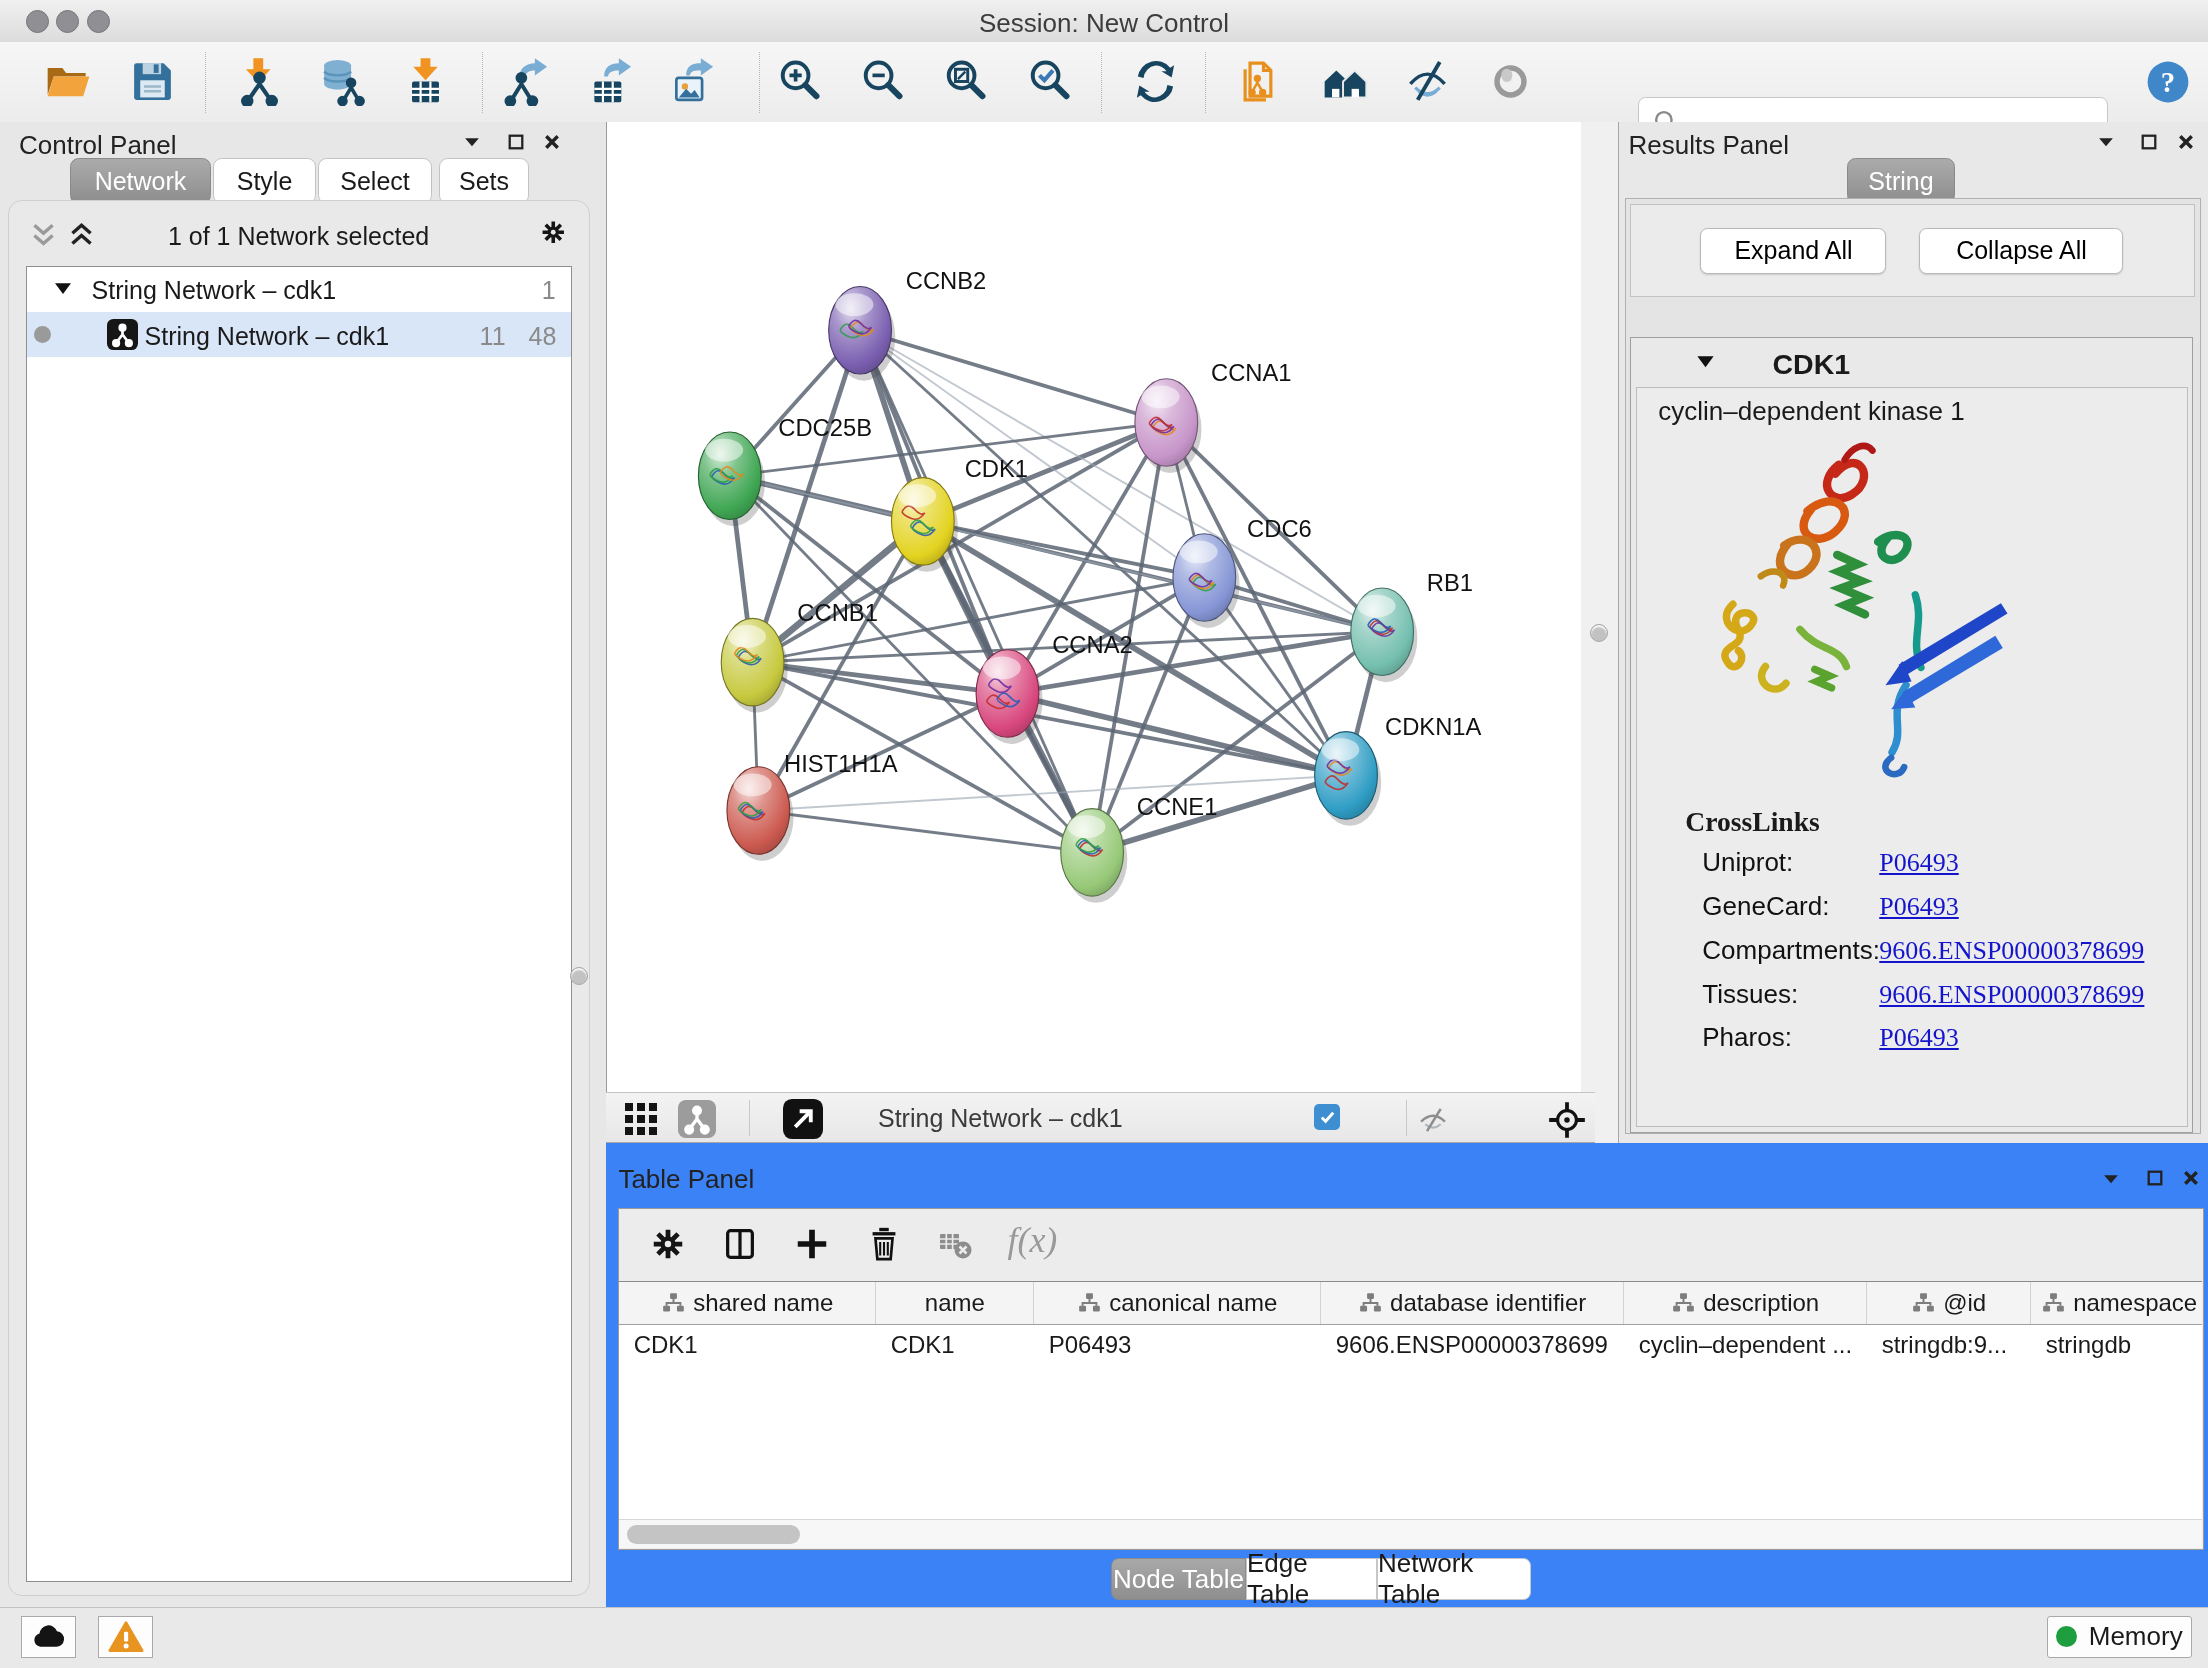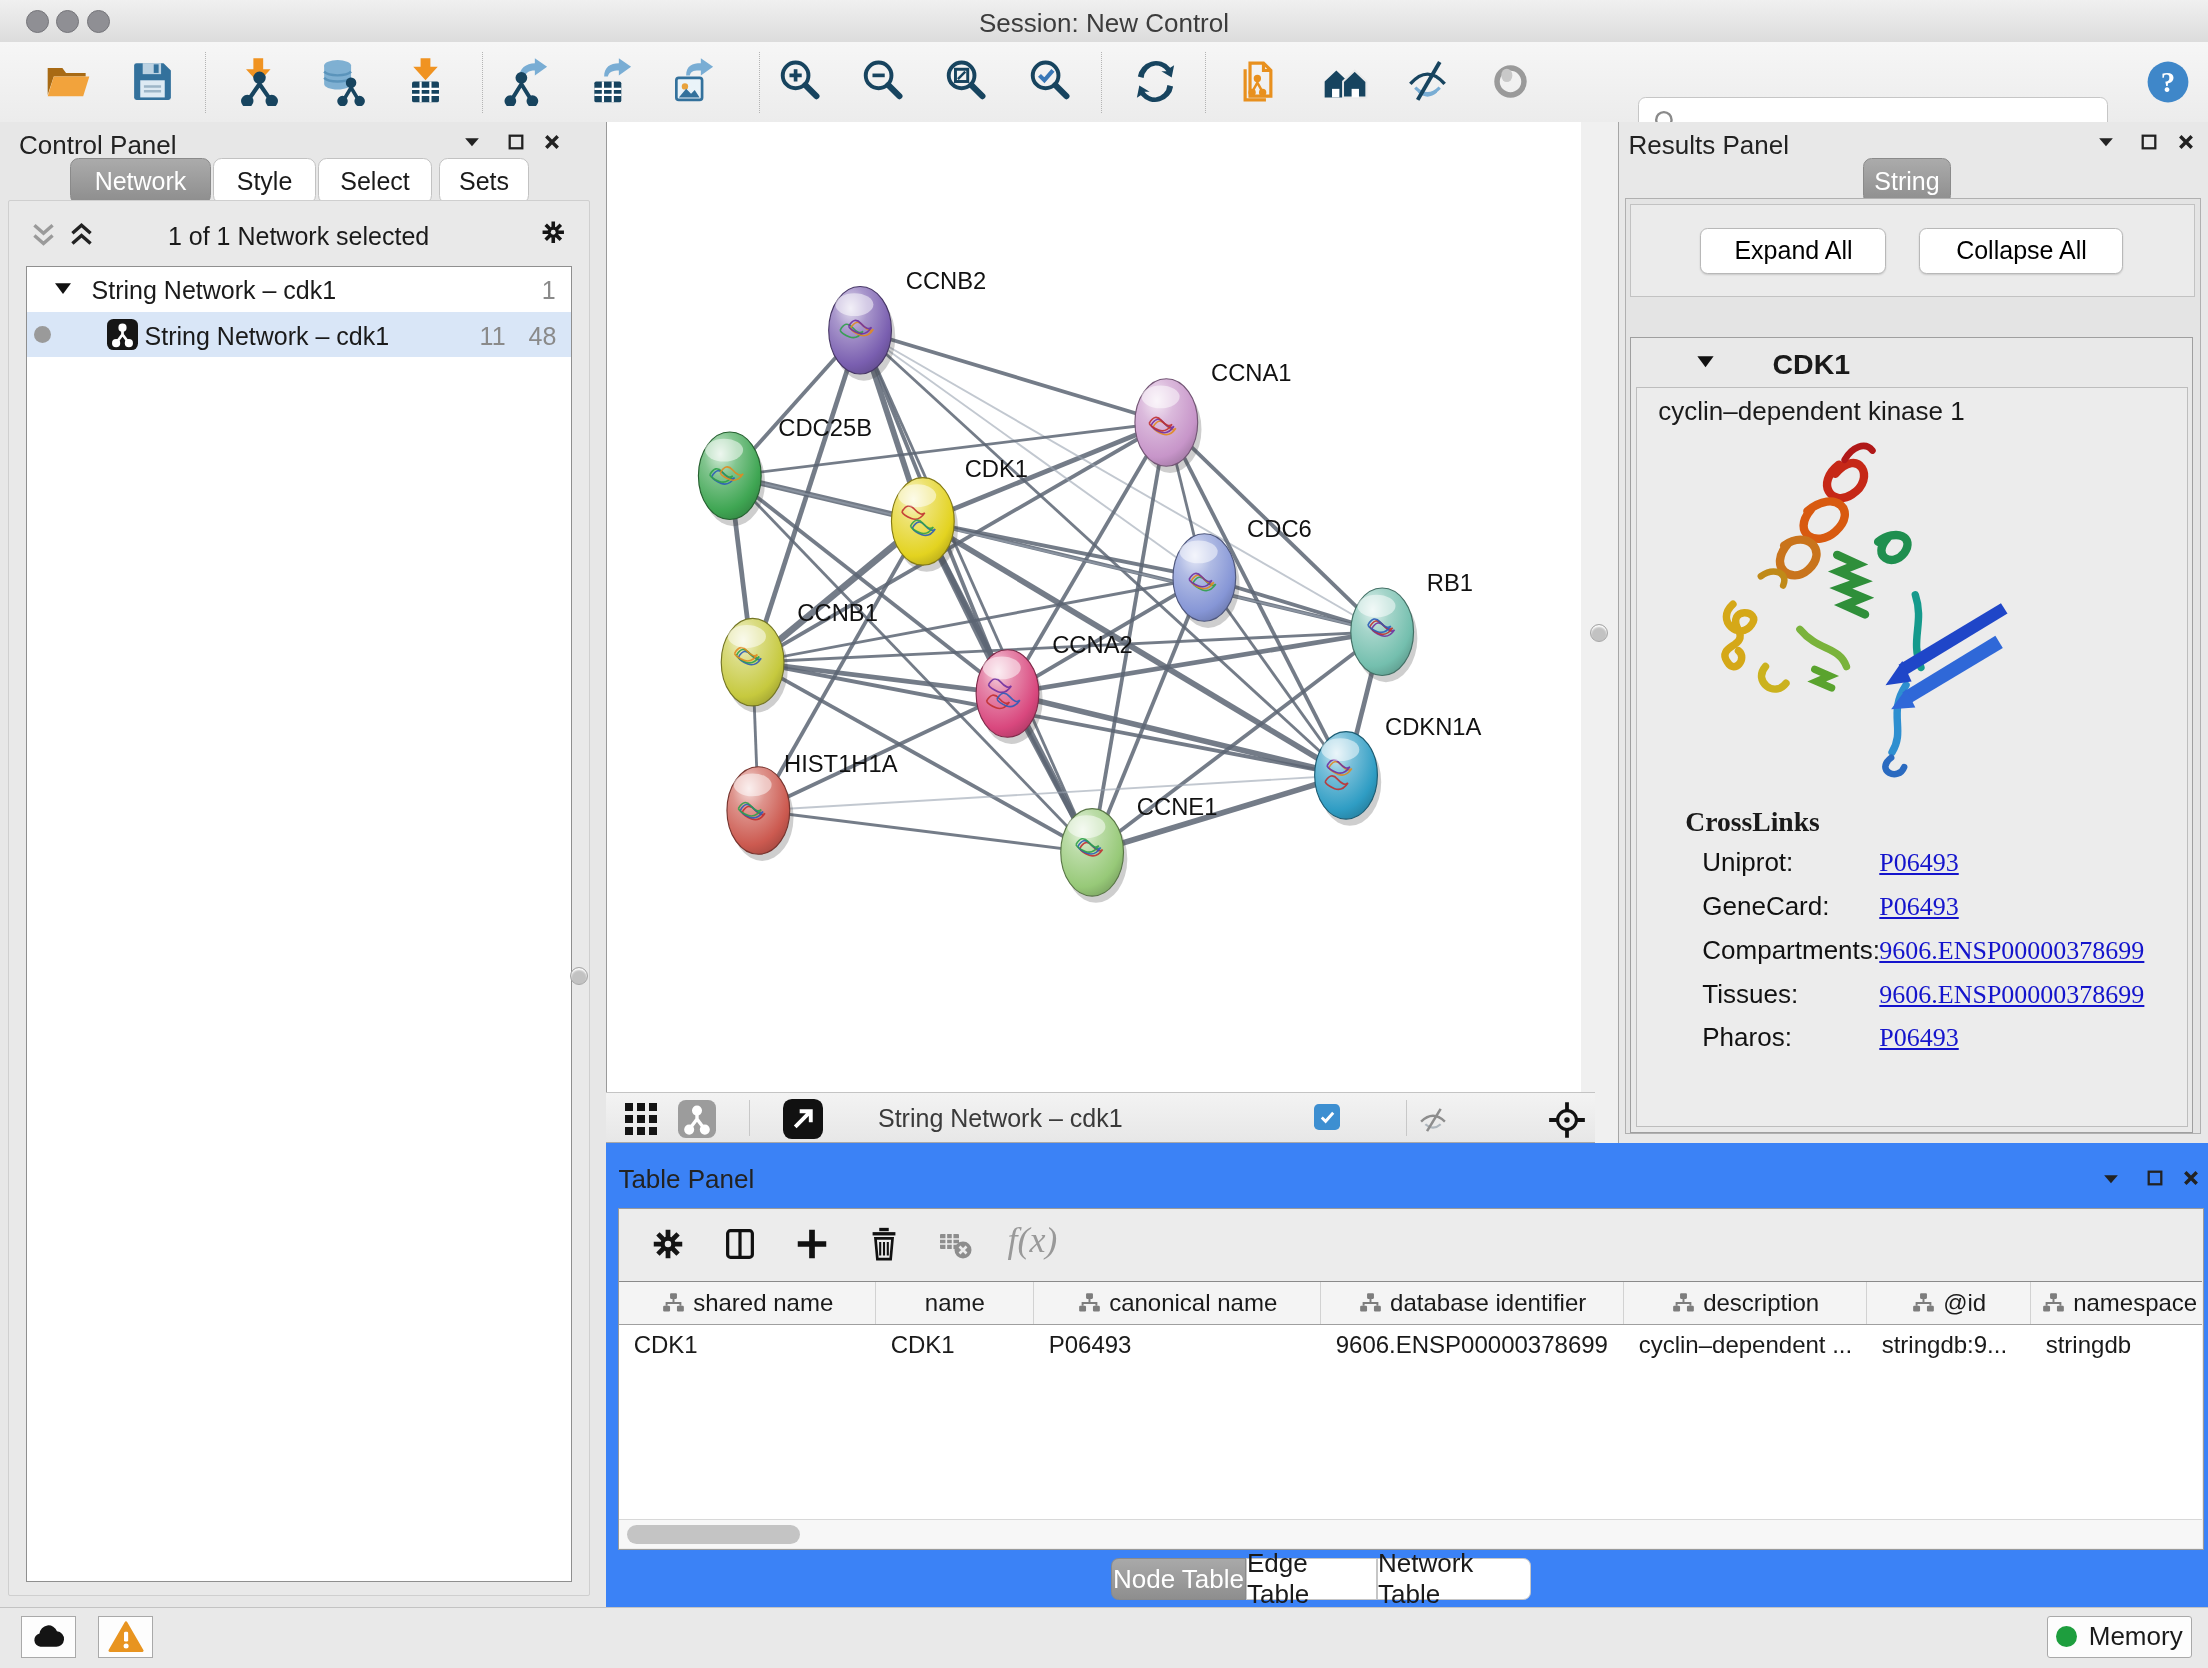--- a/index.html
+++ b/index.html
@@ -15,21 +15,21 @@
   .tbsep{top:9.5px;height:61px;border-left:1.9px dotted #b4b4b4;width:0;}
   .searchbox{left:1638px;top:55px;width:468px;height:49px;background:#fff;border:1.9px solid #c6c6c6;border-radius:7.6px;}
   .searchbox input{position:absolute;left:49px;top:3.8px;width:404px;height:36px;border:0;outline:none;font-size:25px;background:transparent;}
   
   .panel-title{font-size:26px;color:#222;}
   .ph-ic{width:28.5px;height:28.5px;display:flex;align-items:center;justify-content:center;}
   
   .control-panel{left:0;top:122px;width:606px;height:1486px;background:#e7e7e7;}
   .tab{position:absolute;height:46px;background:#fff;border:1px solid #c2c2c2;border-radius:8.6px;display:flex;align-items:center;justify-content:center;font-size:25px;box-sizing:border-box;}
   .tab.sel{background:linear-gradient(#ababab,#8d8d8d);color:#fff;border-color:#8a8a8a;justify-content:center;}
-  .cp-container{left:7.6px;top:78px;width:580px;height:1394px;background:#e9e9e9;border:1px solid #cfcfcf;border-radius:2px;}
+  .cp-container{left:7.6px;top:78px;width:580px;height:1394px;background:#e9e9e9;border:1px solid #cfcfcf;border-radius:14px;}
   .selbar{left:9.5px;top:13.3px;width:561px;height:46px;}
   .seltext{width:100%;text-align:center;top:7.6px;font-size:25px;}
   .tree{left:17px;top:65px;width:544px;height:1314px;background:#fff;border:1px solid #8f8f8f;}
   .trow{position:relative;width:100%;height:45px;font-size:25px;}
   .trow.sel{background:#d9e6f7;}
   .tnum{color:#8a8a8a;font-size:25px;}
   
   .canvas{left:606px;top:122px;width:975px;height:970px;background:#fff;border-left:1px solid #9a9a9a;box-sizing:border-box;}
   .canvasbar{left:606px;top:1092px;width:989px;height:51px;background:linear-gradient(#f3f3f3,#e7e7e7);border-top:1px solid #c4c4c4;border-bottom:1px solid #a8a8a8;box-sizing:border-box;}
   .cbsep{top:6.7px;height:36px;border-left:1px solid #c8c8c8;width:0;}
@@ -619,21 +619,21 @@
     <div class="abs ph-ic" style="left:516px;top:5.7px">
         <svg viewBox="0 0 14 14" width="16">
           <rect x="1.5" y="1.5" width="11" height="11" fill="none" stroke="#222" stroke-width="2"></rect>
         </svg>
       </div>
     <div class="abs ph-ic" style="left:553px;top:5.7px">
         <svg viewBox="0 0 14 14" width="16">
           <path d="M2 2l10 10M12 2L2 12" stroke="#222" stroke-width="3"></path>
         </svg>
       </div>
-    <div class="abs tab sel" style="left:244px;top:36px;width:88px">
+    <div class="abs tab sel" style="left:228px;top:36px;width:108px">
         <span>String</span>
       </div>
 
     <div class="abs rp-container">
       <div class="abs rp-btnbox">
         <button class="rp-btn" style="left:69px;width:186px">Expand All</button>
         <button class="rp-btn" style="left:288px;width:204px">Collapse All</button>
       </div>
       <div class="abs rp-entry">
         <div class="rp-entry-head">

